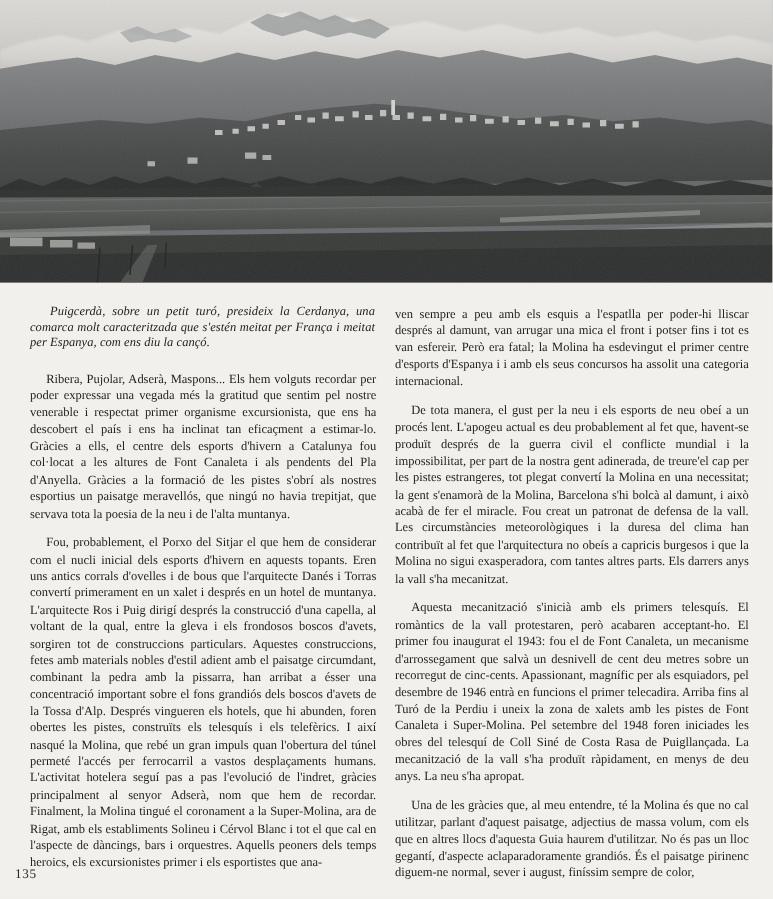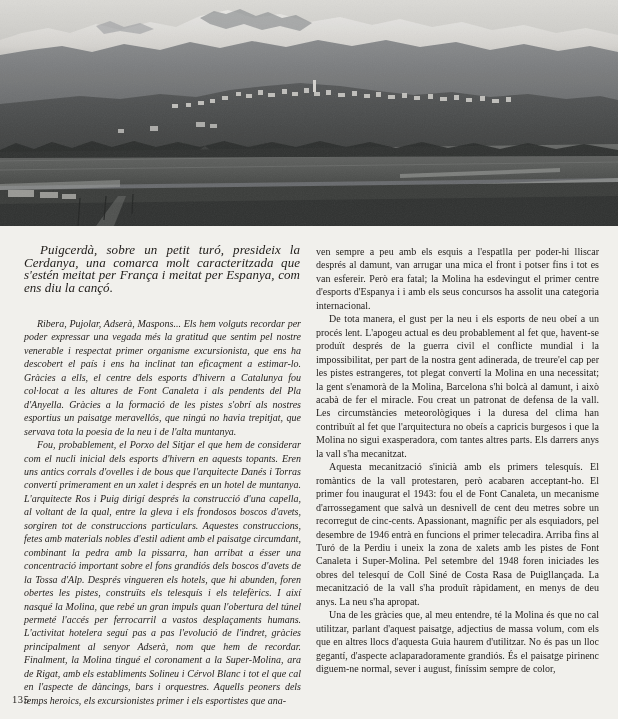--- a/index.html
+++ b/index.html
@@ -34,21 +34,21 @@
   }
   .photo svg { display: block; }
 
   
   .caption {
     position: absolute;
     left: 24px;
     top: 244px;
     width: 276px;
     font-style: italic;
-    font-size: 13px;
+    font-size: 10px;
     line-height: 12.6px;
     color: #23201d;
     text-align: justify;
     text-indent: 16px;
     letter-spacing: 0.05px;
   }
 
   
   .col {
     position: absolute;
@@ -57,36 +57,35 @@
     line-height: 13.45px;
     color: #201d1b;
     text-align: justify;
     text-justify: inter-word;
     letter-spacing: -0.01px;
     word-spacing: 0.1px;
   }
   .col-left {
     left: 24px;
     width: 277px;
-    top: 317px;
-    font-style: italic;
+    top: 297px;
   }
   .col-right {
     left: 316px;
     width: 283px;
     top: 245px;
   }
   .col p {
     margin: 0;
     text-indent: 13px;
   }
   .col p.noindent {
     text-indent: 0;
   }
-  .col p + p { margin-top: 0; }
+  .col p + p { margin-top: 10px; }
 
   
   .col p { hyphens: none; }
 
   
   .folio {
     position: absolute;
     left: 12px;
     top: 694px;
     font-size: 10.5px;

